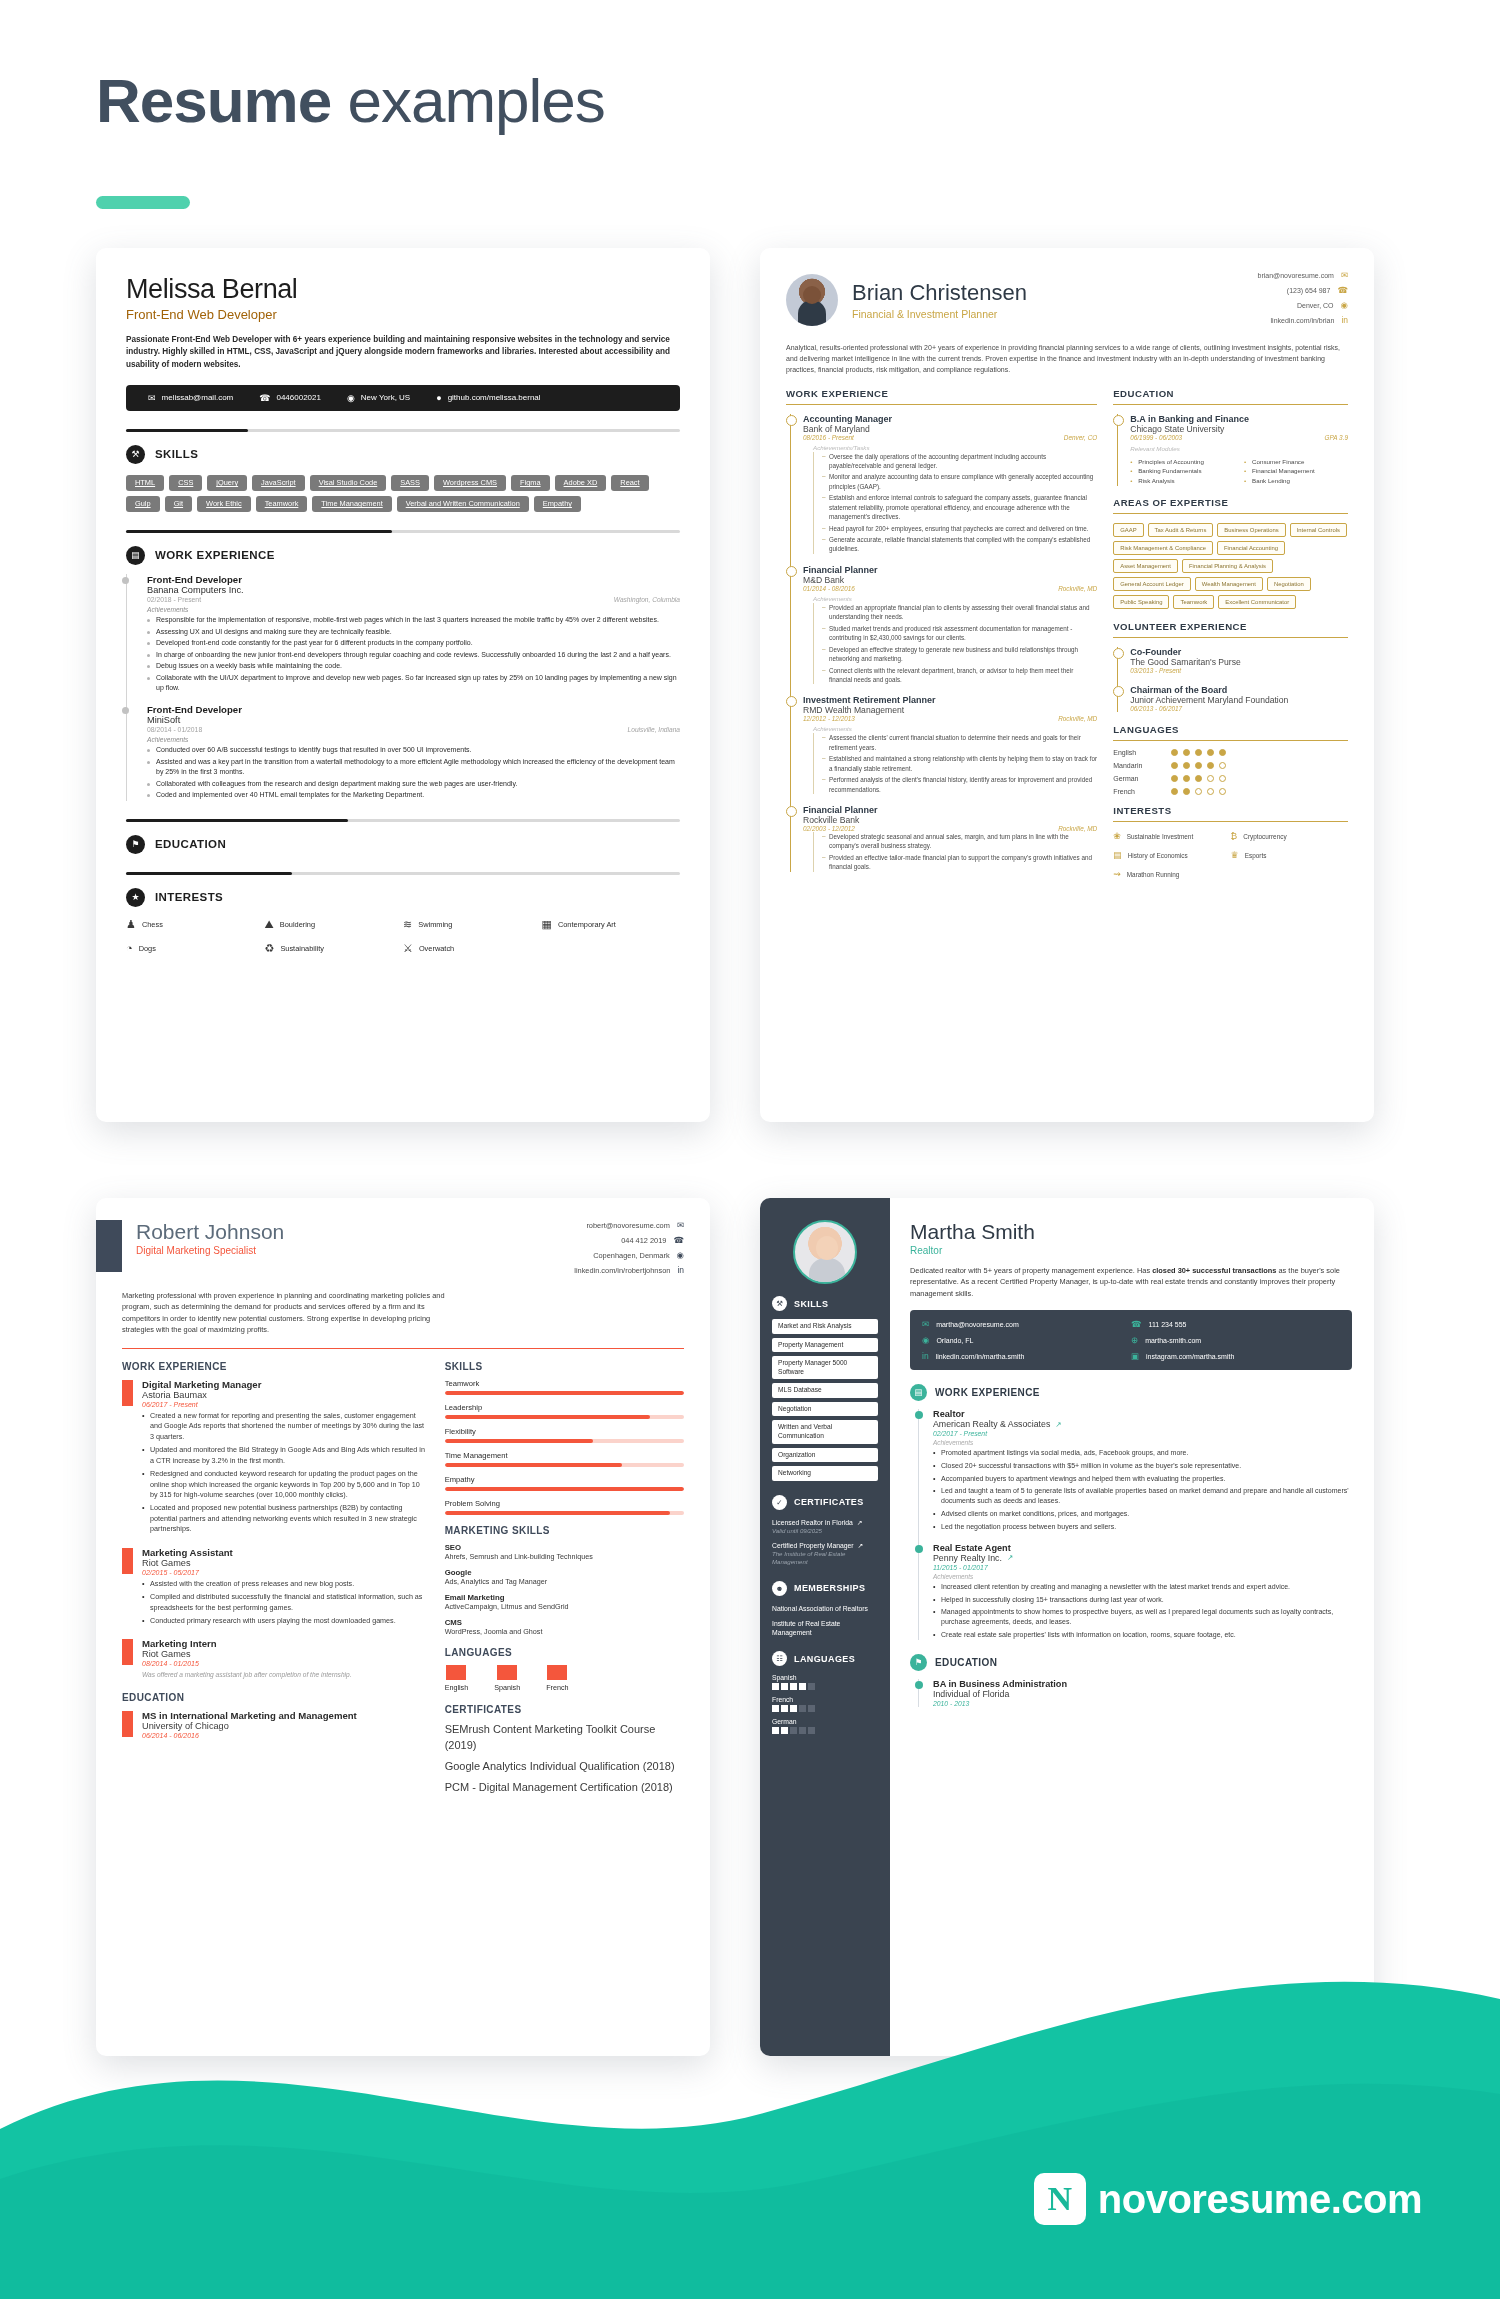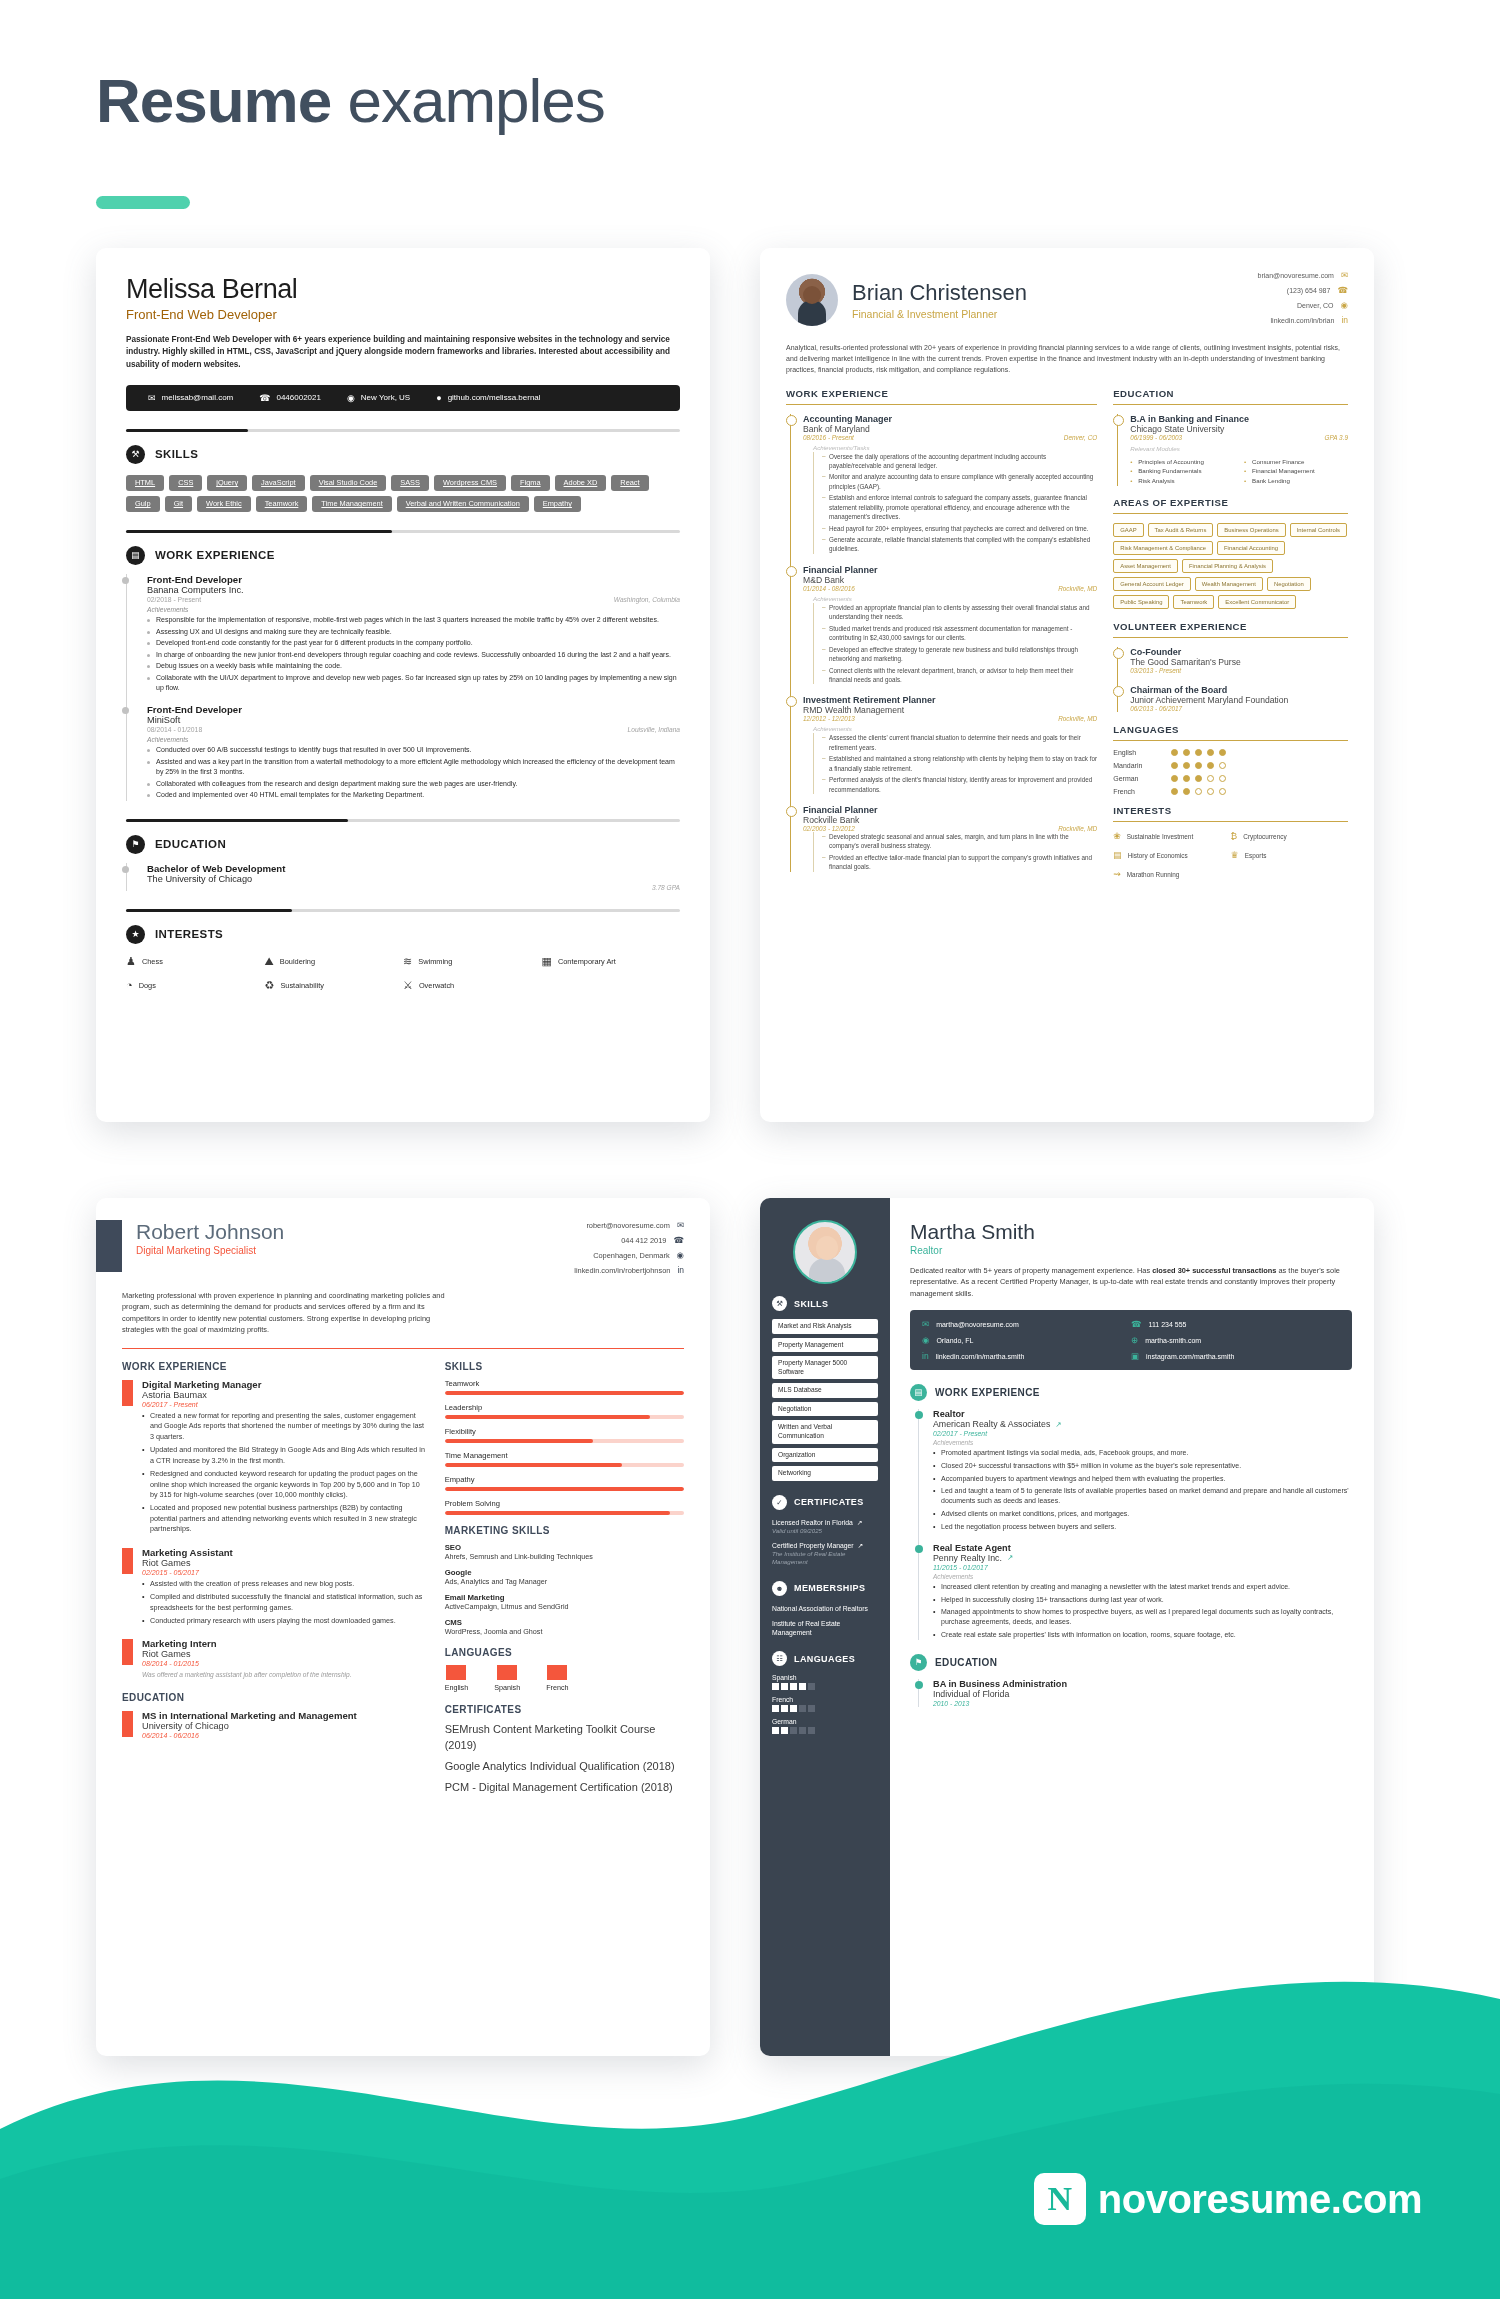--- a/index.html
+++ b/index.html
@@ -343,27 +343,20 @@
         </div>
       </div>
 
     <div class="sec-rule">
         <i style="width:40%"></i>
       </div>
     <div class="sec-head">
       <span class="sec-badge">⚑</span>
       <span class="sec-label">EDUCATION</span>
     </div>
-    <div class="tl">
-      <div class="tl-item">
-        <div class="job-t">Bachelor of Web Development</div>
-        <div class="job-c">The University of Chicago</div>
-        <div style="text-align:right" class="gpa">3.78 GPA</div>
-      </div>
-    </div>
 
     <div class="sec-rule">
         <i style="width:30%"></i>
       </div>
     <div class="sec-head">
       <span class="sec-badge">★</span>
       <span class="sec-label">INTERESTS</span>
     </div>
     <div class="int-grid" id="r1-ints">
         <div class="int">

